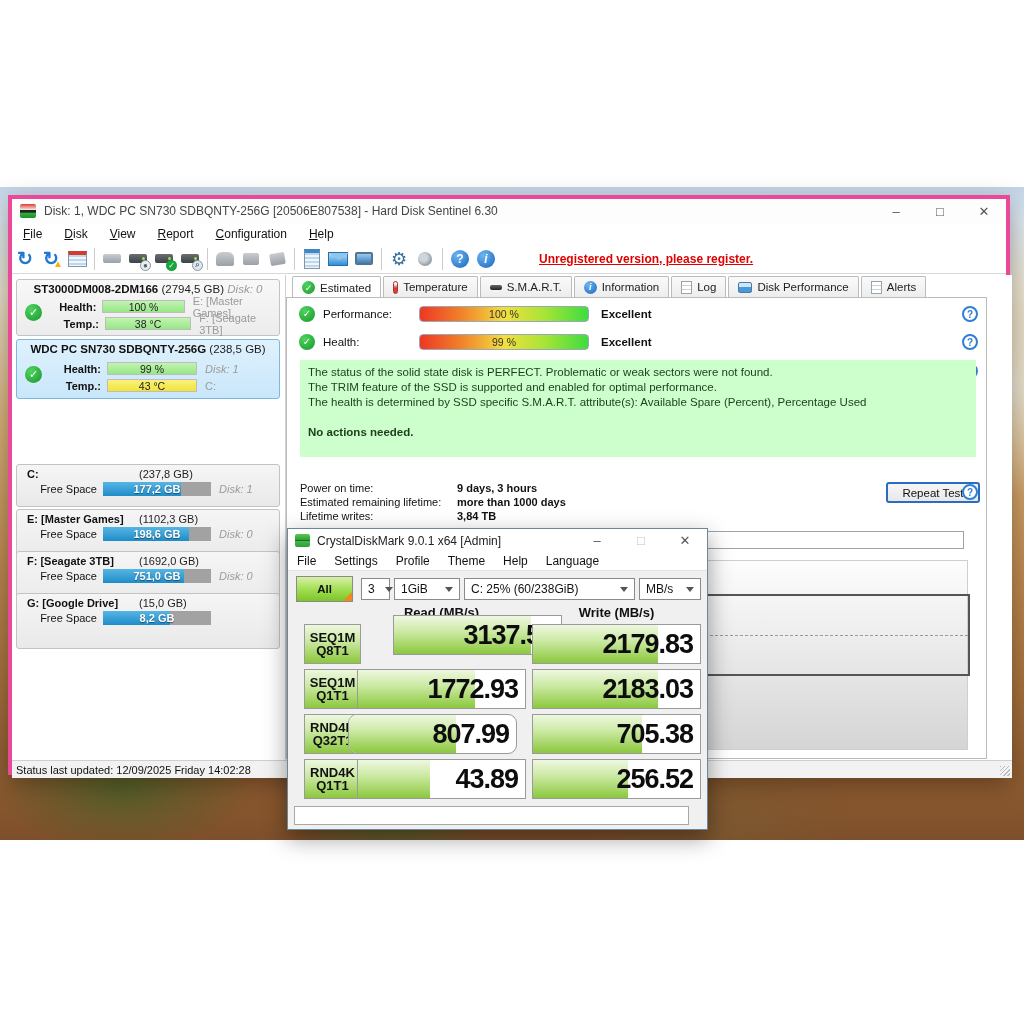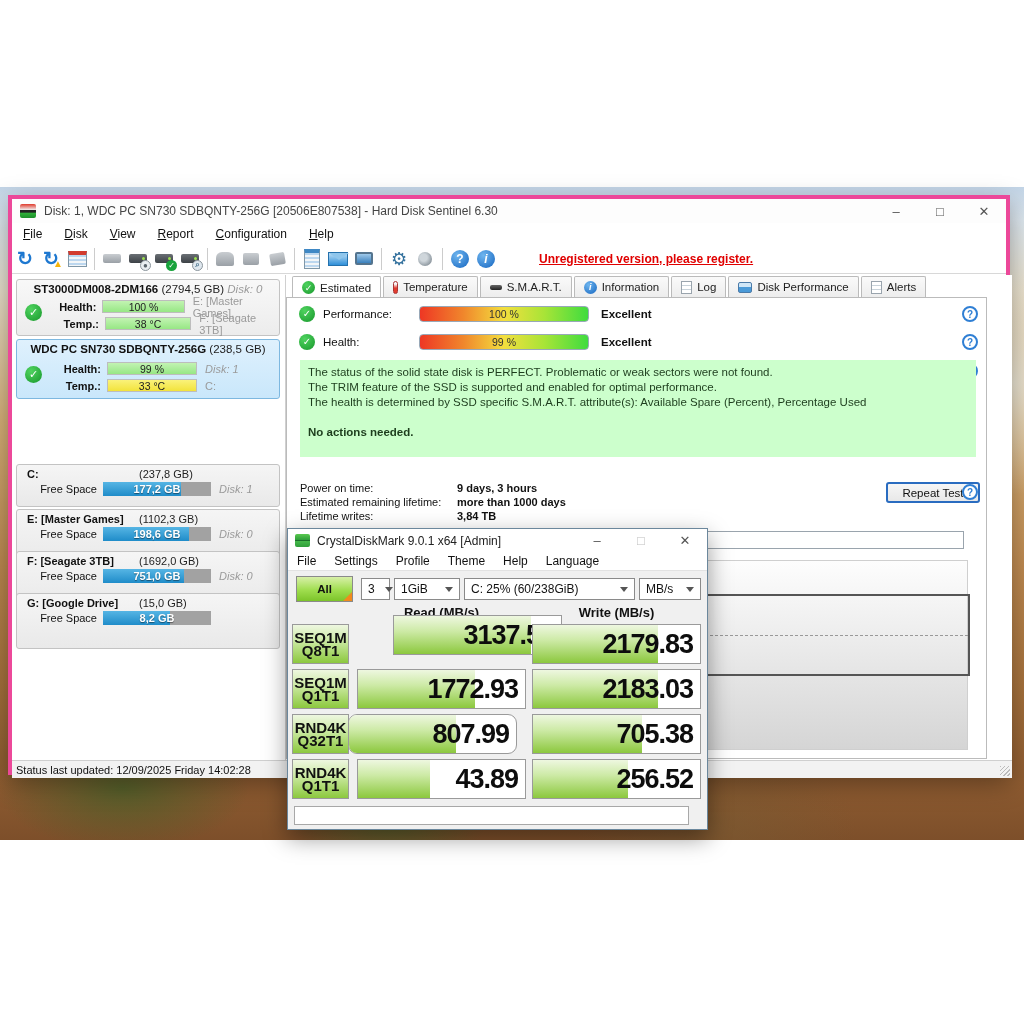--- a/index.html
+++ b/index.html
@@ -152,24 +152,24 @@
   .cdm-all { position:absolute; left:8px; top:47px; width:57px; height:26px; border:1px solid #8a8a8a;
              background:linear-gradient(180deg,#d8f0a8 0%,#9fdd4e 55%,#7cc42a 100%);
              font-size:11.5px; font-weight:bold; color:#111; display:flex; align-items:center; justify-content:center; }
   .cdm-all::after { content:""; position:absolute; right:0; bottom:0; border-left:9px solid transparent; border-bottom:9px solid #f08a1d; }
   .dd { position:absolute; top:49px; height:22px; background:#fff; border:1px solid #8a8a8a; font-size:12px; color:#111;
         display:flex; align-items:center; padding:0 6px; }
   .dd::after { content:""; margin-left:auto; border-left:4px solid transparent; border-right:4px solid transparent;
                border-top:5px solid #555; }
   .dd span { margin-right:10px; }
   .cdm-colhead { position:absolute; top:76px; font-size:13px; font-weight:bold; color:#111; width:169px; text-align:center; }
-  .cdm-label { position:absolute; left:4px; width:57px; height:40px; border:1px solid #9a9a9a;
+  .cdm-label { position:absolute; left:16px; width:57px; height:40px; border:1px solid #9a9a9a;
                background:linear-gradient(180deg,#eef7e0 0%,#cdeaa6 40%,#8cc83e 100%);
                display:flex; flex-direction:column; align-items:center; justify-content:center;
-               font-size:15px; font-weight:bold; color:#111; line-height:13px;text-align:center; }
+               font-size:13px; font-weight:bold; color:#111; line-height:13px;text-align:center; }
   .cdm-cell { position:absolute; width:169px; height:40px; border:1px solid #9a9a9a; background:#fff; overflow:hidden; }
   .cdm-fill { position:absolute; left:0; top:0; height:100%;
               background:linear-gradient(180deg,#eef7e0 0%,#cdeaa6 40%,#8cc83e 100%); }
   .cdm-num { position:absolute; right:7px; top:0; width:100%; height:100%; text-align:right;
              font-size:27px; font-weight:bold; color:#0d0d0d; line-height:38px; letter-spacing:-1px; }
   .cdm-bottom { position:absolute; left:6px; top:277px; width:395px; height:19px; background:#fff; border:1px solid #a8a8a8; }
 </style>
 </head>
 <body>
 
@@ -293,21 +293,21 @@
         <span class="disk-size">(238,5 GB)</span>
       </div>
       <div class="ok-circ" style="top:26px;">✓</div>
       <div class="disk-row" style="margin-top:5px;">
         <span class="row-label">Health:</span>
         <span class="vbar green">99 %</span>
         <span class="row-right it">Disk: 1</span>
       </div>
       <div class="disk-row">
         <span class="row-label">Temp.:</span>
-        <span class="vbar yellow">33 °C</span>
+        <span class="vbar yellow">43 °C</span>
         <span class="row-right">C:</span>
       </div>
     </div>
 
     <div class="part-card" style="top:189px;height:43px;">
       <div class="part-r1">
           <span class="part-name">C:</span>
         <span class="part-size">(237,8 GB)</span>
         </div>
       <div class="part-r2">

